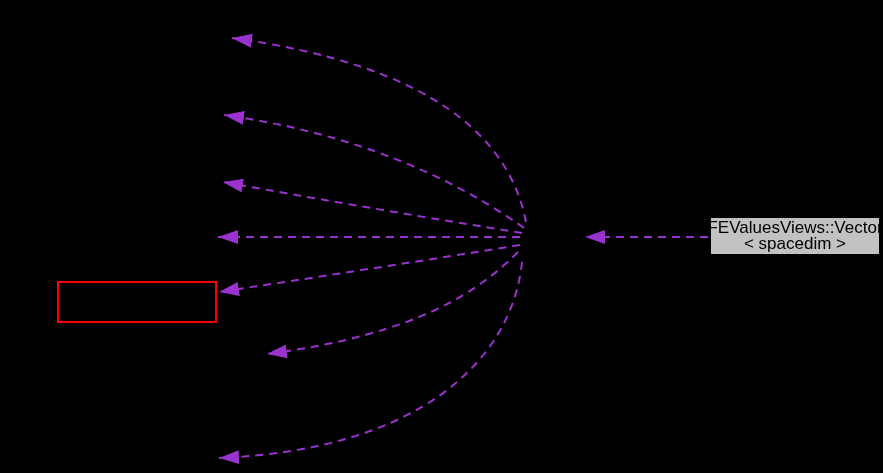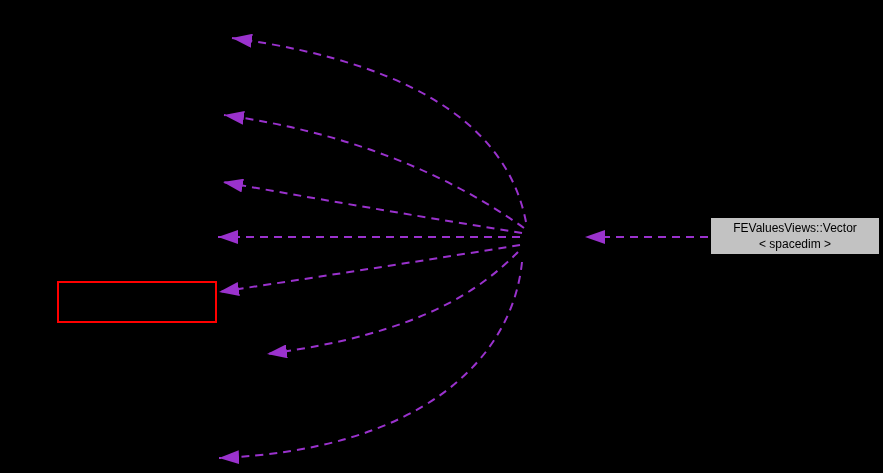--- a/index.html
+++ b/index.html
@@ -42,21 +42,21 @@
   .node-vector {
     left: 710px;
     top: 217px;
     width: 170px;
     height: 38px;
     border: 1px solid;
     display: flex;
     flex-direction: column;
     align-items: center;
     justify-content: center;
-    font-size: 12px;
+    font-size: 17px;
     line-height: 16px;
     text-align: center;
     white-space: nowrap;
   }
 </style>
 </head>
 <body style="background: rgb(0, 0, 0);">
 
 <div class="stage">
 

